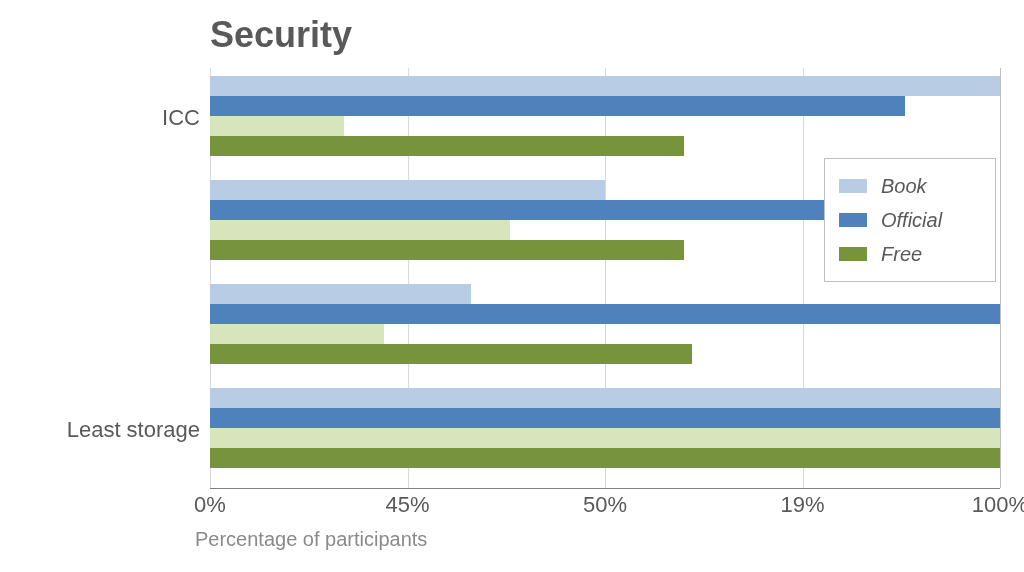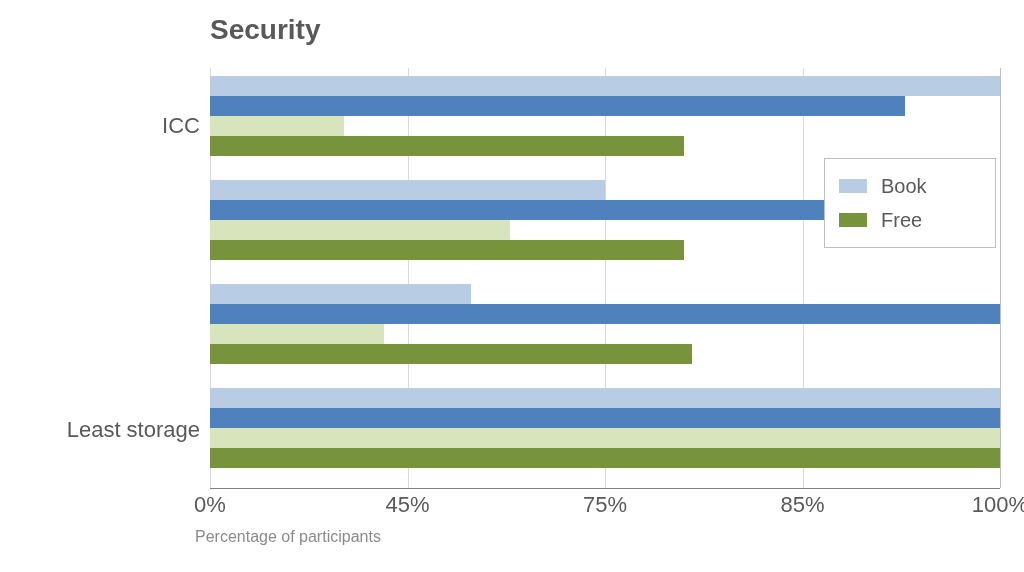--- a/index.html
+++ b/index.html
@@ -14,21 +14,21 @@
   .chart-container {
     position: absolute;
     left: 0; top: 0;
     width: 1024px;
     height: 572px;
   }
   .title {
     position: absolute;
     left: 210px;
     top: 14px;
-    font-size: 28px;
+    font-size: 36px;
     font-weight: 700;
     color: #595959;
   }
   .plot-area {
     position: absolute;
     left: 210px;
     top: 68px;
     width: 790px;
     height: 420px;
   }
@@ -69,32 +69,33 @@
     position: absolute;
     top: 492px; 
     font-size: 22px;
     color: #595959;
     transform: translateX(-50%);
   }
   .x-axis-label {
     position: absolute;
     top: 528px;
     left: 195px;
-    font-size: 16px;
+    font-size: 20px;
     color: #8a8a8a;
   }
   .legend {
     position: absolute;
     right: 4px;
     top: 90px;
     width: 172px;
     border: 1px solid #bfbfbf;
     background: #fff;
     padding: 10px 31px 10px 14px;
     box-sizing: border-box;
+    font-style: italic;
   }
   .legend-row {
     display: flex;
     align-items: center;
     height: 34px;
     font-size: 20px;
     color: #595959;
   }
   .swatch {
     width: 28px;
@@ -111,21 +112,21 @@
     background: #808080;
   }
 </style>
 </head>
 <body>
 
 <div class="chart-container">
 
   <div class="title">Security</div>
 
-  <div class="y-label" style="top:114px">ICC</div>
+  <div class="y-label" style="top:106px">ICC</div>
   <div class="y-label" style="top:418px">Least storage</div>
 
   <div class="plot-area">
 
     <div class="gridline" style="left:0%"></div>
     <div class="gridline" style="left:25%"></div>
     <div class="gridline" style="left:50%"></div>
     <div class="gridline" style="left:75%"></div>
     <div class="gridline" style="left:100%;border-left-color:#bfbfbf"></div>
 
@@ -158,26 +159,30 @@
       <div class="bar so" style="top: 40px; width: 100%;"></div>
       <div class="bar free" style="top: 60px; width: 100%;"></div>
     </div>
 
     <div class="legend">
       <div class="legend-row">
         <div class="swatch book"></div>
         <span>Book</span>
       </div>
       <div class="legend-row">
+        <div class="swatch official"></div>
+        <span>Official</span>
+      </div>
+      <div class="legend-row">
         <div class="swatch free"></div>
         <span>Free</span>
       </div>
     </div>
   </div>
 
   <div class="x-tick" style="left:210px">0%</div>
   <div class="x-tick" style="left:407.5px">45%</div>
-  <div class="x-tick" style="left:605px">75%</div>
-  <div class="x-tick" style="left:802.5px">85%</div>
+  <div class="x-tick" style="left:605px">50%</div>
+  <div class="x-tick" style="left:802.5px">19%</div>
   <div class="x-tick" style="left:1000px">100%</div>
 
   <div class="x-axis-label">Percentage of participants</div>
 </div>
 
 </body></html>

